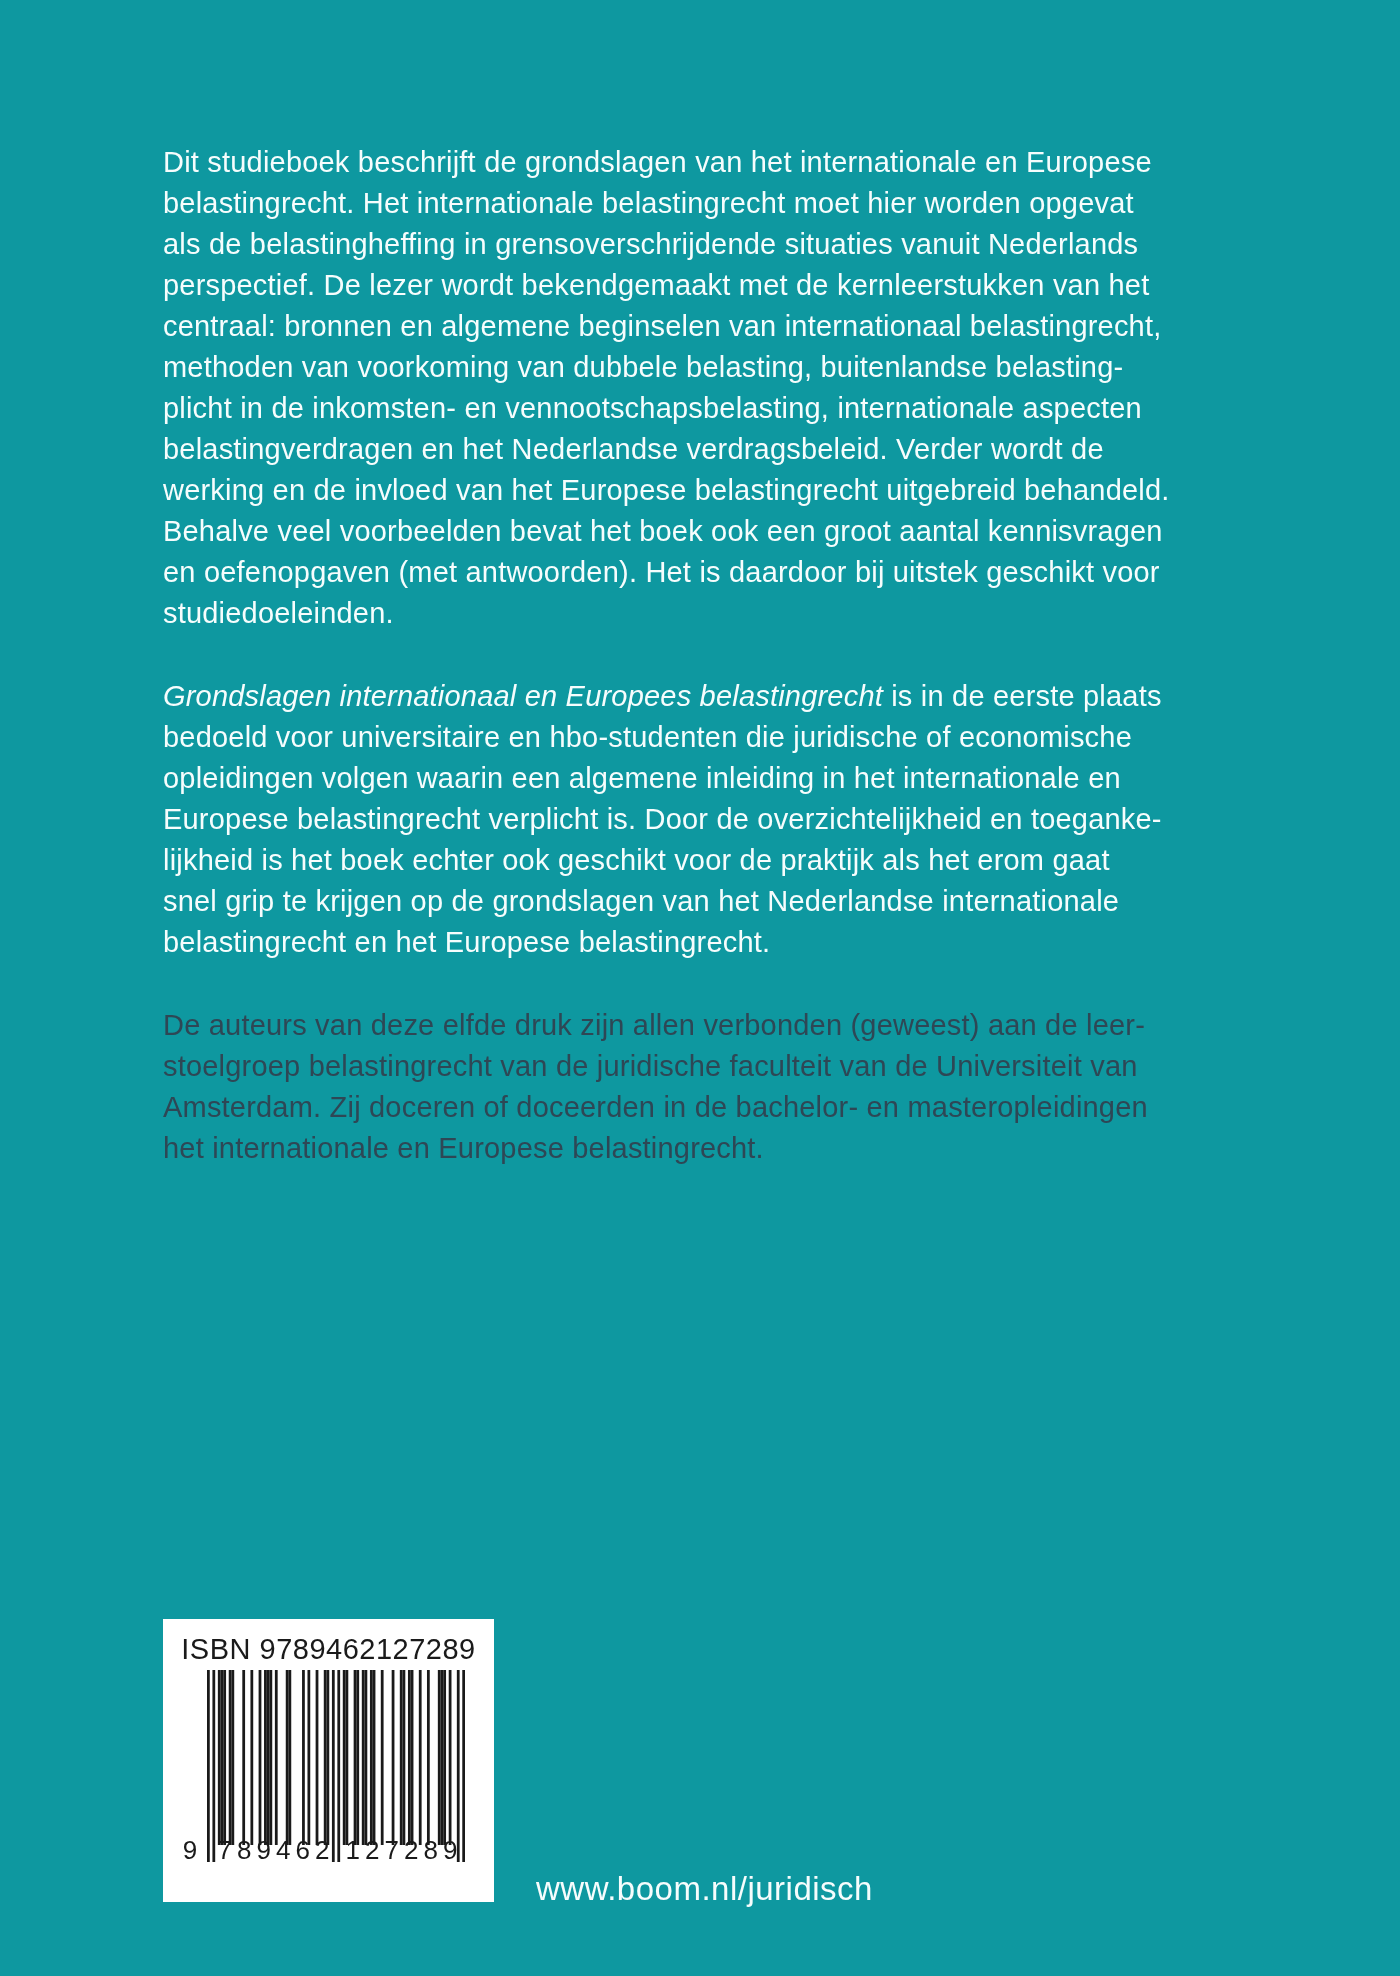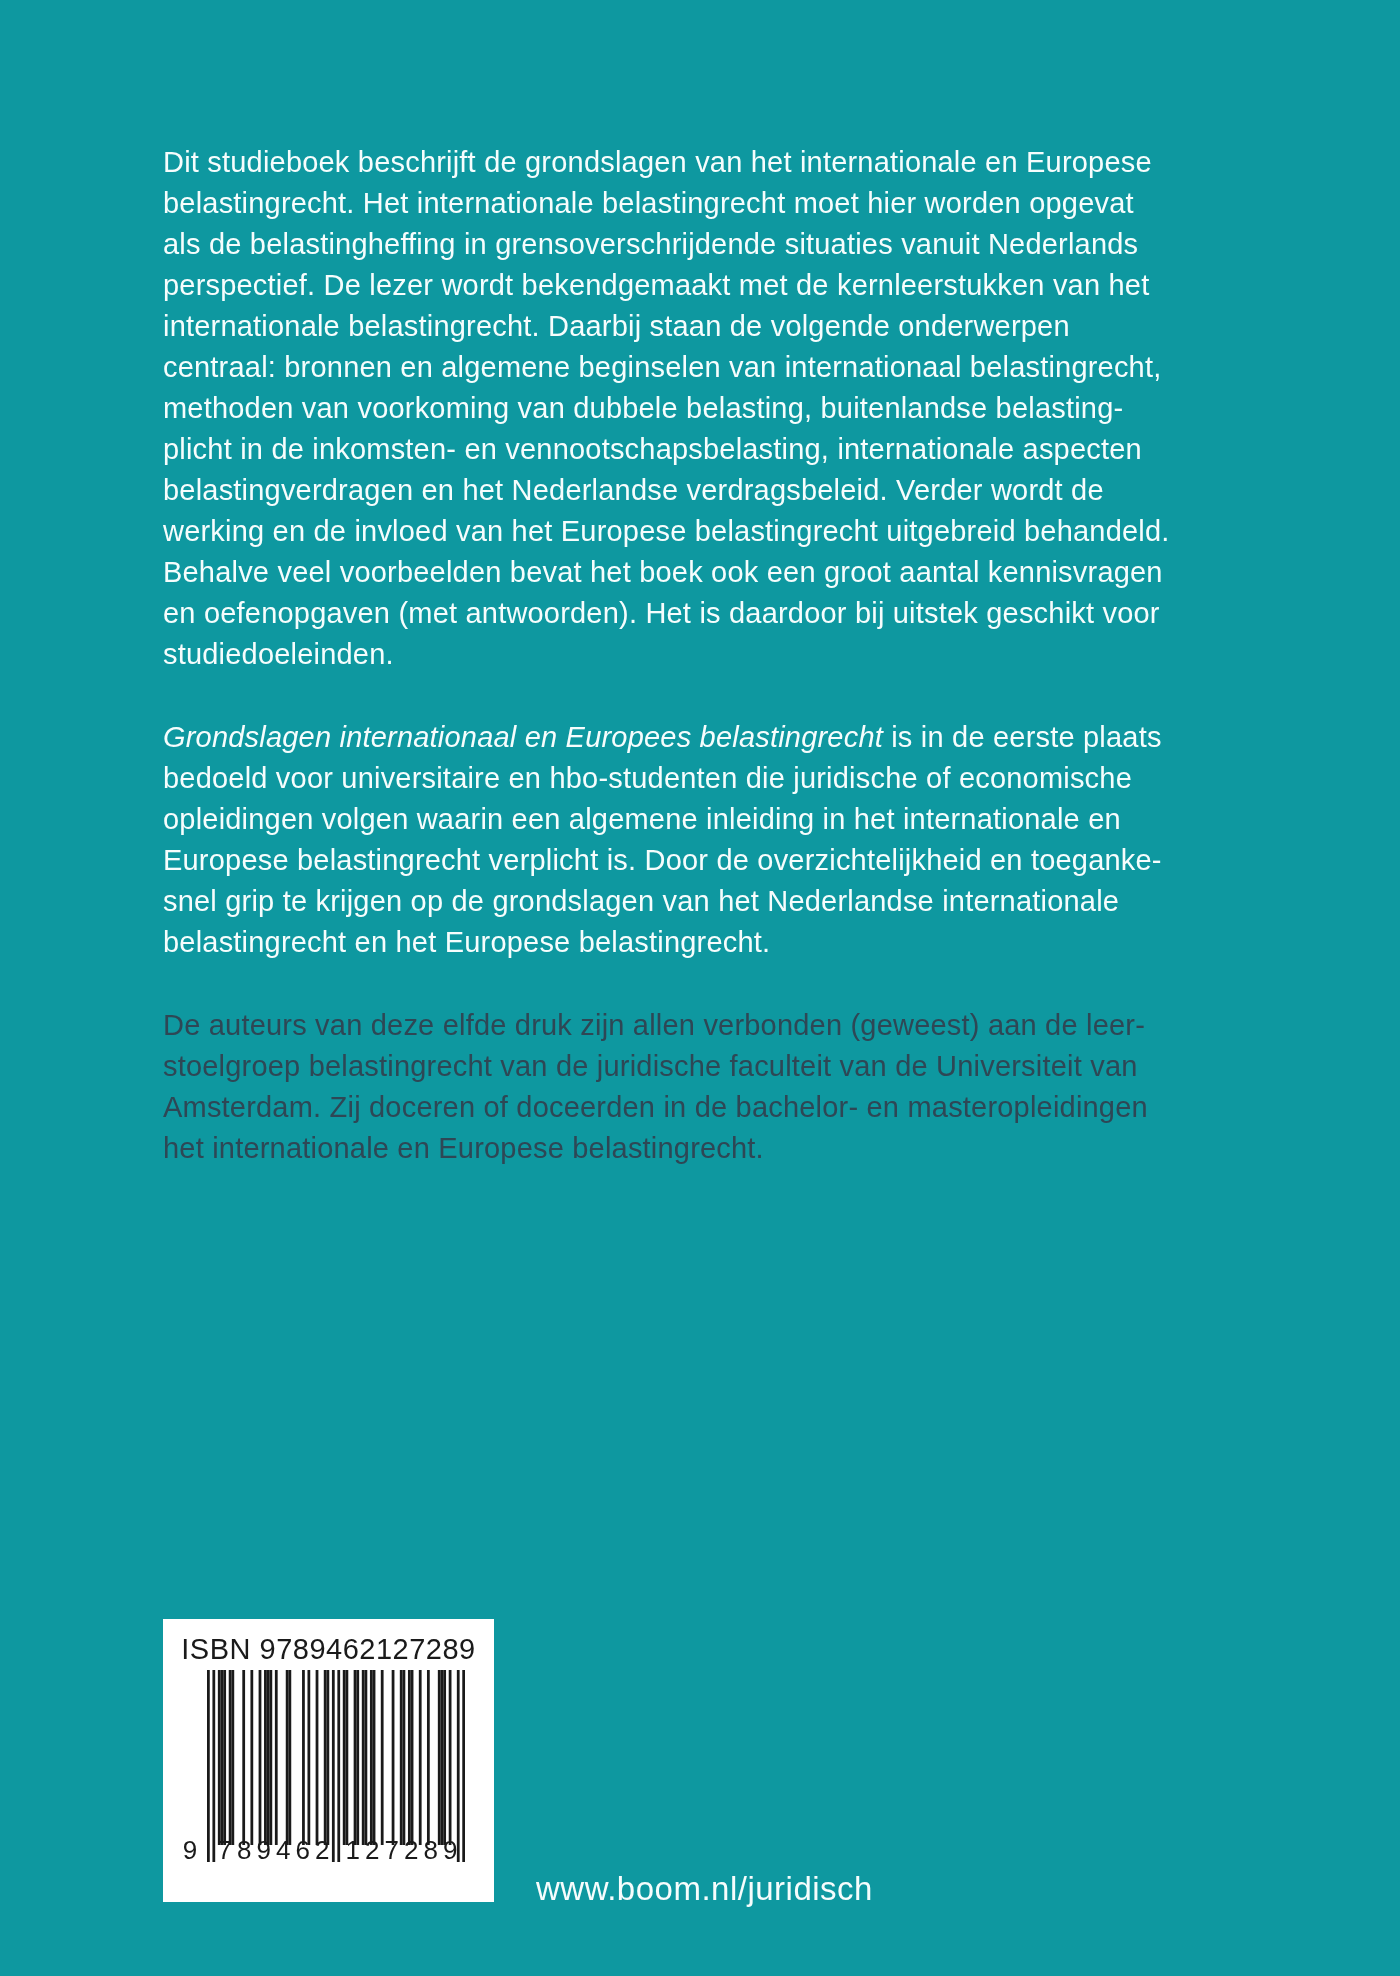--- a/index.html
+++ b/index.html
@@ -64,37 +64,37 @@
 </style>
 </head>
 <body>
 
 <div class="text-block">
   <div class="para">
       <div class="line">Dit studieboek beschrijft de grondslagen van het internationale en Europese</div>
       <div class="line">belastingrecht. Het internationale belastingrecht moet hier worden opgevat</div>
       <div class="line">als de belastingheffing in grensoverschrijdende situaties vanuit Nederlands</div>
       <div class="line">perspectief. De lezer wordt bekendgemaakt met de kernleerstukken van het</div>
-      <div class="line">internationale belastingrecht. Daarbij staan de volgende onderwerpen</div>
       <div class="line">centraal: bronnen en algemene beginselen van internationaal belastingrecht,</div>
       <div class="line">methoden van voorkoming van dubbele belasting, buitenlandse belasting-</div>
       <div class="line">plicht in de inkomsten- en vennootschapsbelasting, internationale aspecten</div>
       <div class="line">belastingverdragen en het Nederlandse verdragsbeleid. Verder wordt de</div>
       <div class="line">werking en de invloed van het Europese belastingrecht uitgebreid behandeld.</div>
       <div class="line">Behalve veel voorbeelden bevat het boek ook een groot aantal kennisvragen</div>
       <div class="line">en oefenopgaven (met antwoorden). Het is daardoor bij uitstek geschikt voor</div>
       <div class="line">studiedoeleinden.</div>
     </div>
 
   <div class="para">
     <div class="line"><em>Grondslagen internationaal en Europees belastingrecht</em><span> is in de eerste plaats</span></div>
     <div>
         <div class="line">bedoeld voor universitaire en hbo-studenten die juridische of economische</div>
         <div class="line">opleidingen volgen waarin een algemene inleiding in het internationale en</div>
         <div class="line">Europese belastingrecht verplicht is. Door de overzichtelijkheid en toeganke-</div>
+        <div class="line">lijkheid is het boek echter ook geschikt voor de praktijk als het erom gaat</div>
         <div class="line">snel grip te krijgen op de grondslagen van het Nederlandse internationale</div>
         <div class="line">belastingrecht en het Europese belastingrecht.</div>
       </div>
   </div>
 
   <div class="para dark">
       <div class="line">De auteurs van deze elfde druk zijn allen verbonden (geweest) aan de leer-</div>
       <div class="line">stoelgroep belastingrecht van de juridische faculteit van de Universiteit van</div>
       <div class="line">Amsterdam. Zij doceren of doceerden in de bachelor- en masteropleidingen</div>
       <div class="line">het internationale en Europese belastingrecht.</div>

